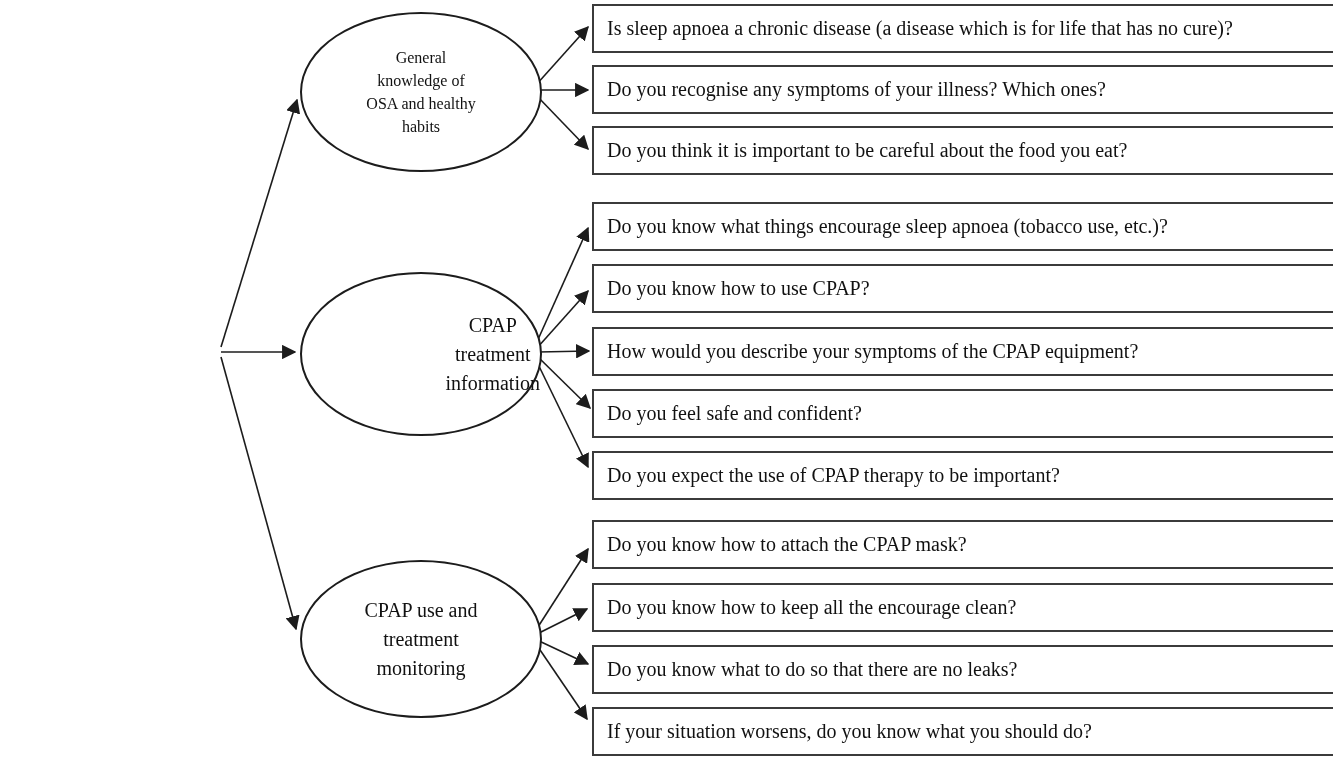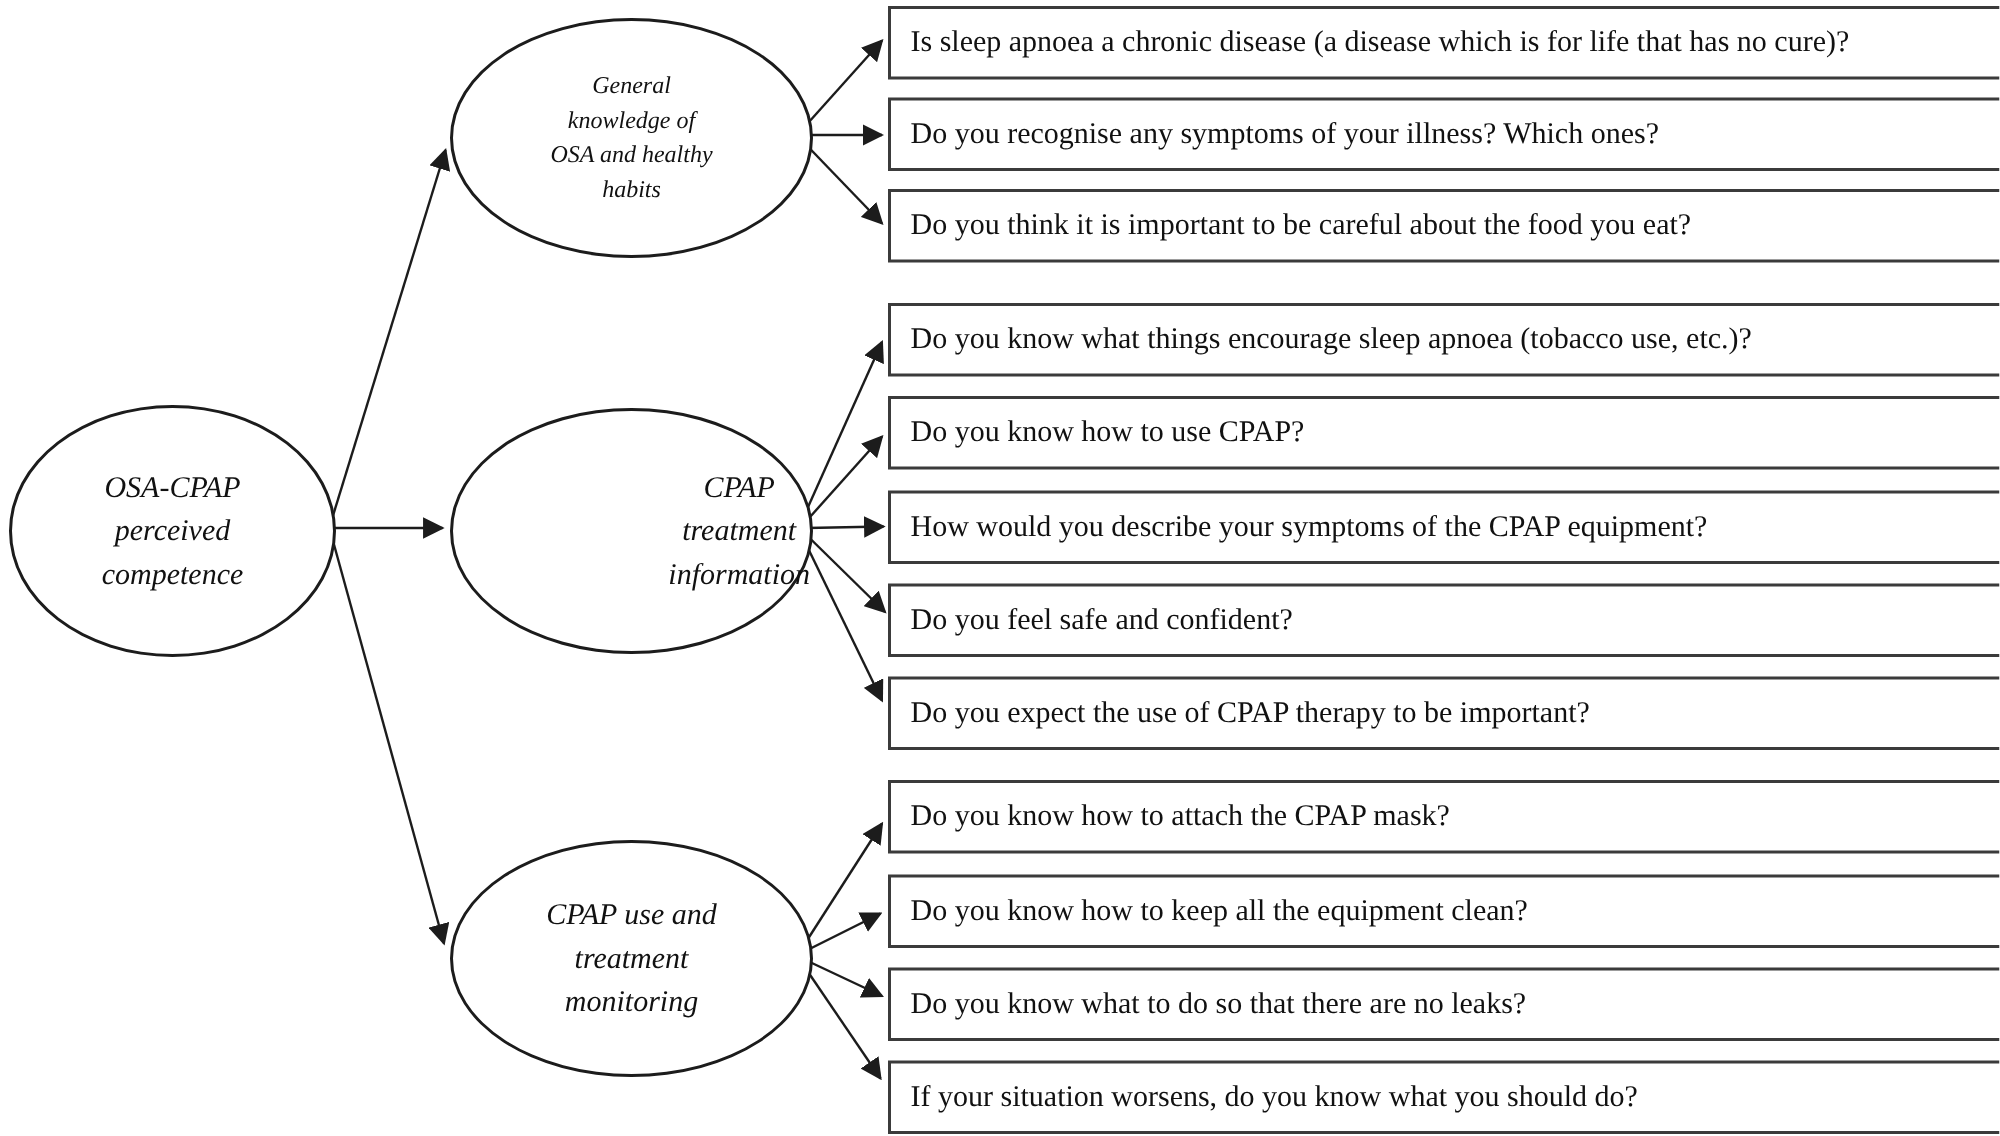--- a/index.html
+++ b/index.html
@@ -24,21 +24,20 @@
   }
   .oval {
     position: absolute;
     border: 2px solid #1c1c1c;
     border-radius: 50%;
     background: #ffffff;
     display: flex;
     align-items: center;
     justify-content: center;
     text-align: center;
-    font-style: italic;
   }
   .oval .oval-label {
     white-space: pre-line;
     line-height: 1.45;
   }
   .oval-root   { left: 6px;   top: 270px; width: 214px; height: 164px; font-size: 20px; }
   .oval-cat-a  { left: 300px; top: 12px;  width: 238px; height: 156px; font-size: 16px; }
   .oval-cat-b  { left: 300px; top: 272px; width: 238px; height: 160px; font-size: 20px; justify-content: flex-end; }
   .oval-cat-c  { left: 300px; top: 560px; width: 238px; height: 154px; font-size: 20px; }
   .qbox {
@@ -83,25 +82,20 @@
       <line x1="537" y1="356" x2="590" y2="408" marker-end="url(#ah)"></line>
       <line x1="536" y1="360" x2="588" y2="467" marker-end="url(#ah)"></line>
 
       <line x1="536" y1="630" x2="588" y2="549" marker-end="url(#ah)"></line>
       <line x1="537" y1="634" x2="587" y2="609" marker-end="url(#ah)"></line>
       <line x1="537" y1="640" x2="588" y2="664" marker-end="url(#ah)"></line>
       <line x1="536" y1="644" x2="587" y2="719" marker-end="url(#ah)"></line>
     </g>
   </svg>
 
-  <div class="oval oval-root">
-    <span class="oval-label">OSA-CPAP
-perceived
-competence</span>
-  </div>
 
   <div class="oval oval-cat-a">
     <span class="oval-label">General
 knowledge of
 OSA and healthy
 habits</span>
   </div>
   <div class="oval oval-cat-b">
     <span class="oval-label">CPAP
 treatment
@@ -136,21 +130,21 @@
     <span>Do you feel safe and confident?</span>
   </div>
   <div class="qbox" style="top:451px">
     <span>Do you expect the use of CPAP therapy to be important?</span>
   </div>
 
   <div class="qbox" style="top:520px">
     <span>Do you know how to attach the CPAP mask?</span>
   </div>
   <div class="qbox" style="top:583px">
-    <span>Do you know how to keep all the equipment clean?</span>
+    <span>Do you know how to keep all the encourage clean?</span>
   </div>
   <div class="qbox" style="top:645px">
     <span>Do you know what to do so that there are no leaks?</span>
   </div>
   <div class="qbox" style="top:707px">
     <span>If your situation worsens, do you know what you should do?</span>
   </div>
 
 </div>
 

